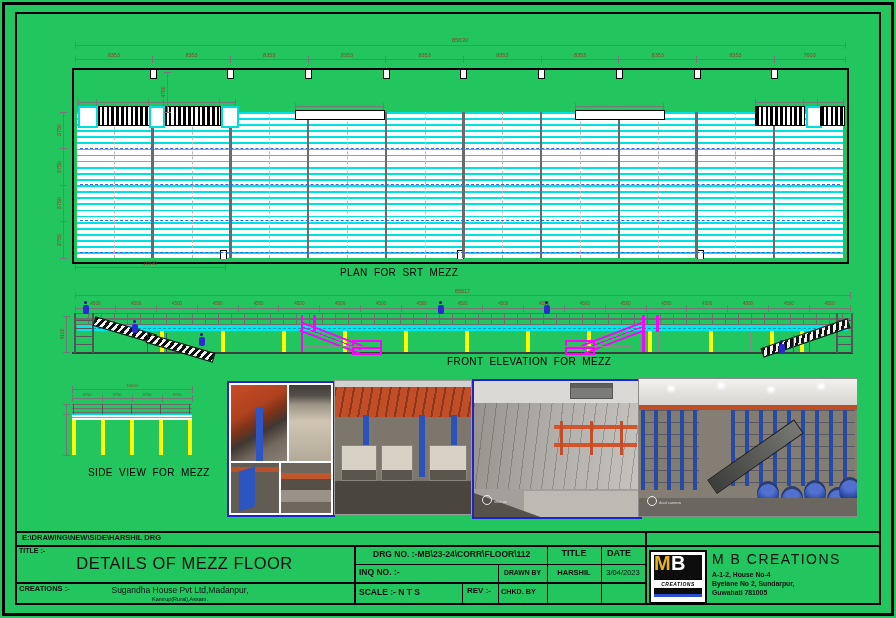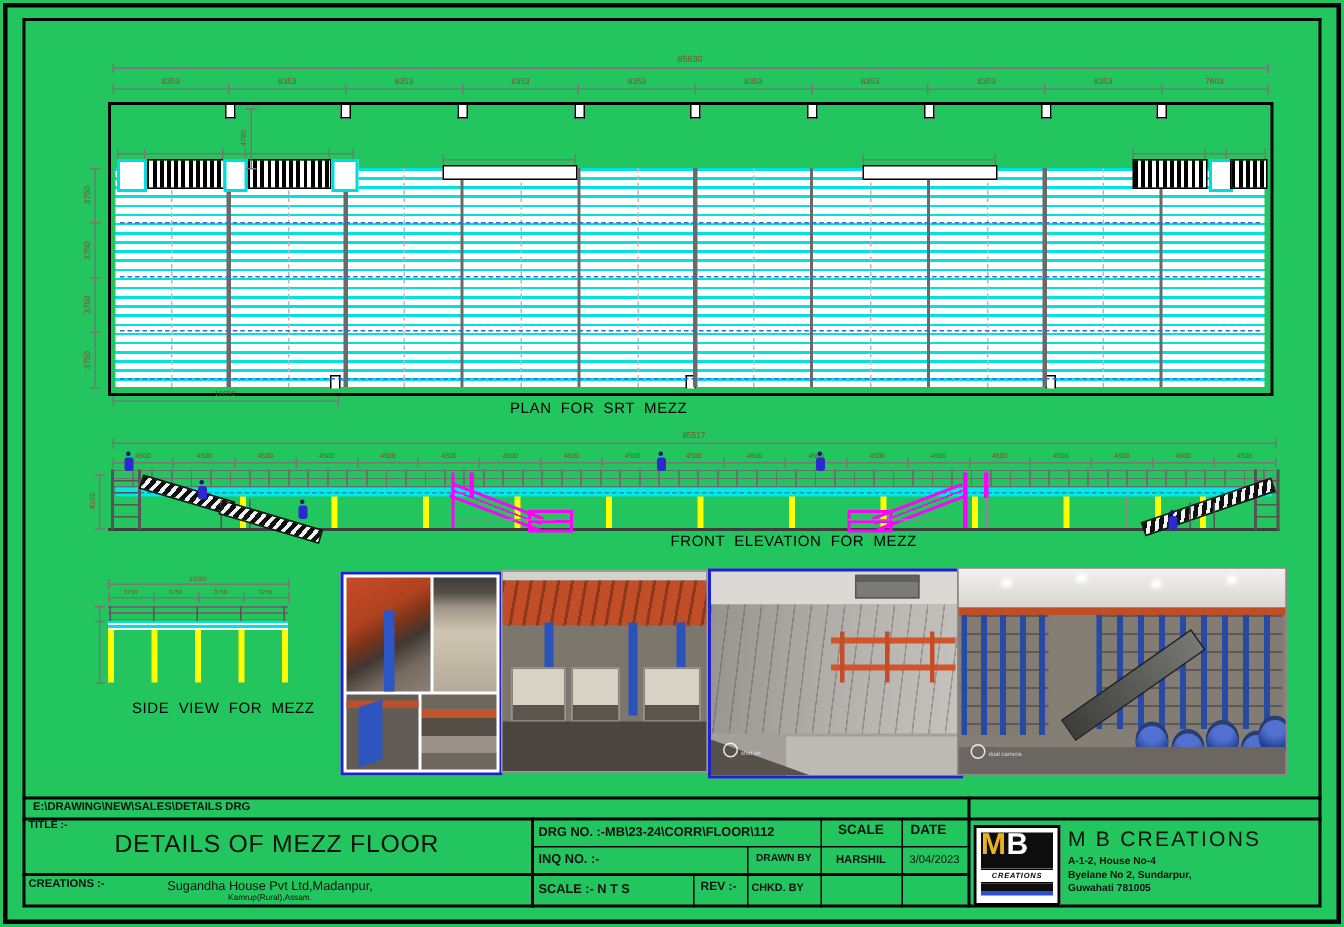--- a/index.html
+++ b/index.html
@@ -424,29 +424,29 @@
     <div class="fline" style="left:15px;top:545px;width:866px;height:1.5px;"></div>
     <div class="fline" style="left:354px;top:564px;width:291px;height:1px;"></div>
     <div class="fline" style="left:15px;top:582px;width:630px;height:1.5px;"></div>
     <div class="fline" style="left:354px;top:545px;width:1.5px;height:60px;"></div>
     <div class="fline" style="left:462px;top:582px;width:1px;height:23px;"></div>
     <div class="fline" style="left:498px;top:564px;width:1px;height:41px;"></div>
     <div class="fline" style="left:547px;top:545px;width:1px;height:60px;"></div>
     <div class="fline" style="left:601px;top:545px;width:1px;height:60px;"></div>
     <div class="fline" style="left:645px;top:531px;width:1.5px;height:74px;"></div>
 
-    <div class="cellt bold" style="left:22px;top:533px;font-size:7.5px;">E:\DRAWING\NEW\SALES\DETAILS DRG</div>
+    <div class="cellt bold" style="left:22px;top:533px;font-size:7.5px;">E:\DRAWING\NEW\SIDE\HARSHIL DRG</div>
     <div class="cellt bold" style="left:19px;top:547px;font-size:7px;">TITLE :-</div>
     <div class="cellt ctr" style="left:15px;top:554px;width:339px;font-size:16.5px;letter-spacing:.5px;">DETAILS OF MEZZ FLOOR</div>
     <div class="cellt bold" style="left:19px;top:584px;font-size:7.5px;">CREATIONS :-</div>
     <div class="cellt ctr" style="left:60px;top:585px;width:240px;font-size:8.5px;">Sugandha House Pvt Ltd,Madanpur,</div>
     <div class="cellt ctr" style="left:60px;top:596px;width:240px;font-size:5.5px;">Kamrup(Rural),Assam.</div>
 
-    <div class="cellt bold" style="left:359px;top:549px;font-size:8.5px;">DRG NO. :-MB\23-24\CORR\FLOOR\112</div>
-    <div class="cellt bold ctr" style="left:547px;top:548px;width:54px;font-size:9px;">SCALE</div>
+    <div class="cellt bold" style="left:373px;top:549px;font-size:8.5px;">DRG NO. :-MB\23-24\CORR\FLOOR\112</div>
+    <div class="cellt bold ctr" style="left:547px;top:548px;width:54px;font-size:9px;">TITLE</div>
     <div class="cellt bold ctr" style="left:601px;top:548px;width:36px;font-size:9px;">DATE</div>
     <div class="cellt bold" style="left:359px;top:567px;font-size:8.5px;">INQ NO. :-</div>
     <div class="cellt bold ctr" style="left:498px;top:569px;width:49px;font-size:6.8px;">DRAWN BY</div>
     <div class="cellt bold ctr" style="left:547px;top:568px;width:54px;font-size:7.5px;">HARSHIL</div>
     <div class="cellt ctr" style="left:601px;top:568px;width:44px;font-size:7.5px;">3/04/2023</div>
     <div class="cellt bold" style="left:359px;top:587px;font-size:8.5px;">SCALE :- N T S</div>
     <div class="cellt bold" style="left:467px;top:586px;font-size:8px;">REV :-</div>
     <div class="cellt bold" style="left:501px;top:587px;font-size:7.2px;">CHKD. BY</div>
 
     <div class="logo-box">

